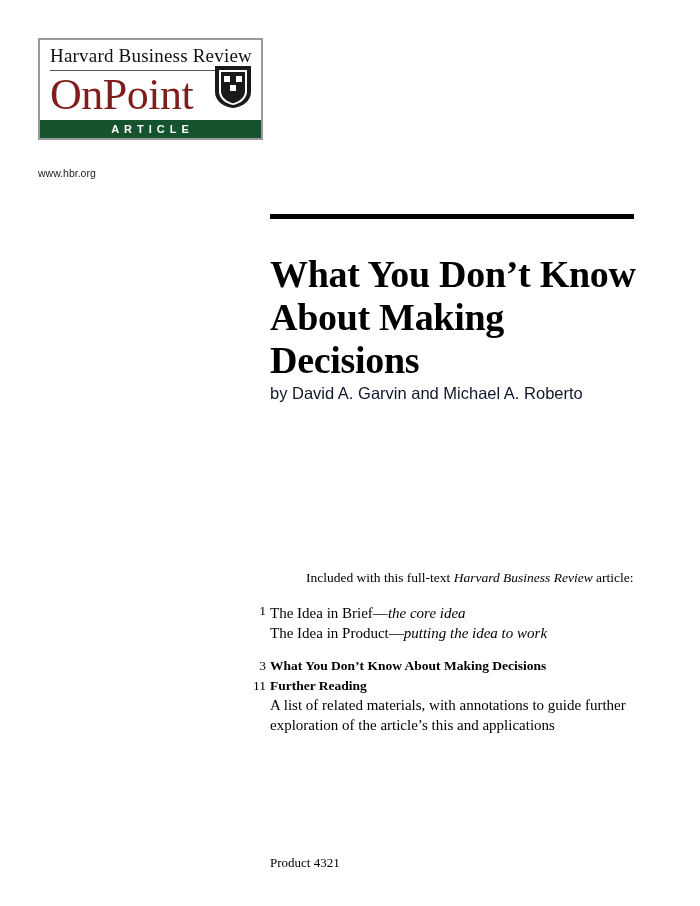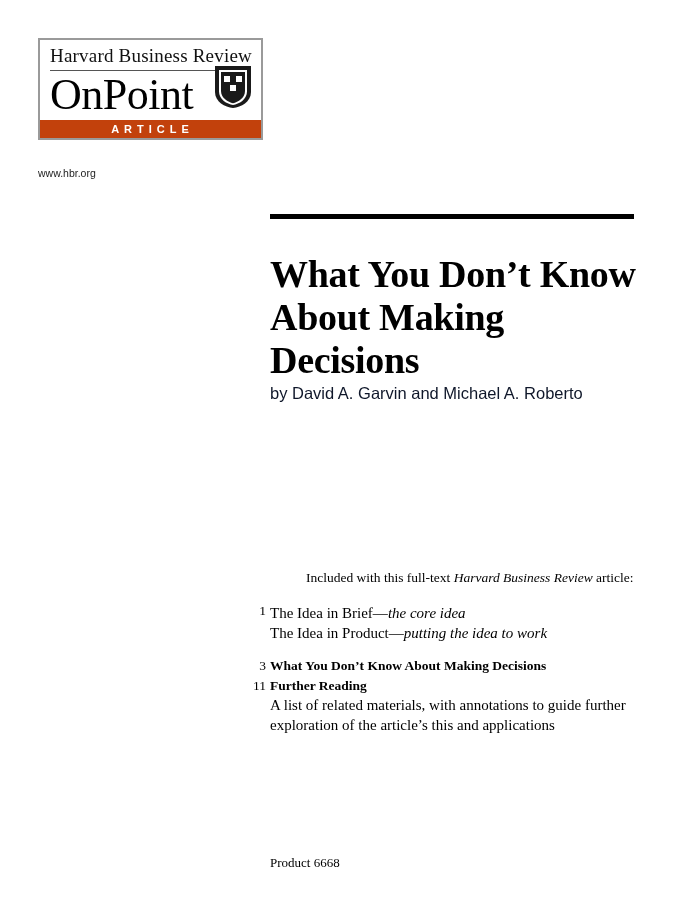--- a/index.html
+++ b/index.html
@@ -41,36 +41,36 @@
   .logo-rule {
     height: 1px;
     background: #555;
     margin: 3px 0 2px 0;
   }
   .logo-onpoint {
     font-family: "Liberation Serif", serif;
     font-size: 44px;
     line-height: 0.98;
     letter-spacing: -0.5px;
-    color: #000000;
+    color: #7f1d1d;
     white-space: nowrap;
     margin-bottom: 2px;
   }
   .logo-onpoint .on {
     font-style: normal;
   }
   .shield {
     position: absolute;
     right: 8px;
     bottom: 6px;
     width: 40px;
     height: 46px;
   }
   .logo-article {
-    background: #c2410c;
+    background: #14532d;
     color: #ffffff;
     font-family: "Liberation Sans", sans-serif;
     font-size: 11px;
     font-weight: bold;
     letter-spacing: 5px;
     text-align: center;
     padding: 3px 0 3px 4px;
     margin-top: 4px;
   }
   .site-url {
@@ -207,13 +207,13 @@
   <div class="toc-row gap-b">
     <span class="toc-num">11</span>
     <div class="toc-title">Further Reading</div>
     <div class="toc-sub">
       <span>A list of related materials, with annotations to guide further</span><br>
       <span>exploration of the article’s this and applications</span>
     </div>
   </div>
 </div>
 
-<div class="product-line">Product 6668</div>
+<div class="product-line">Product 4321</div>
 
 </body></html>

